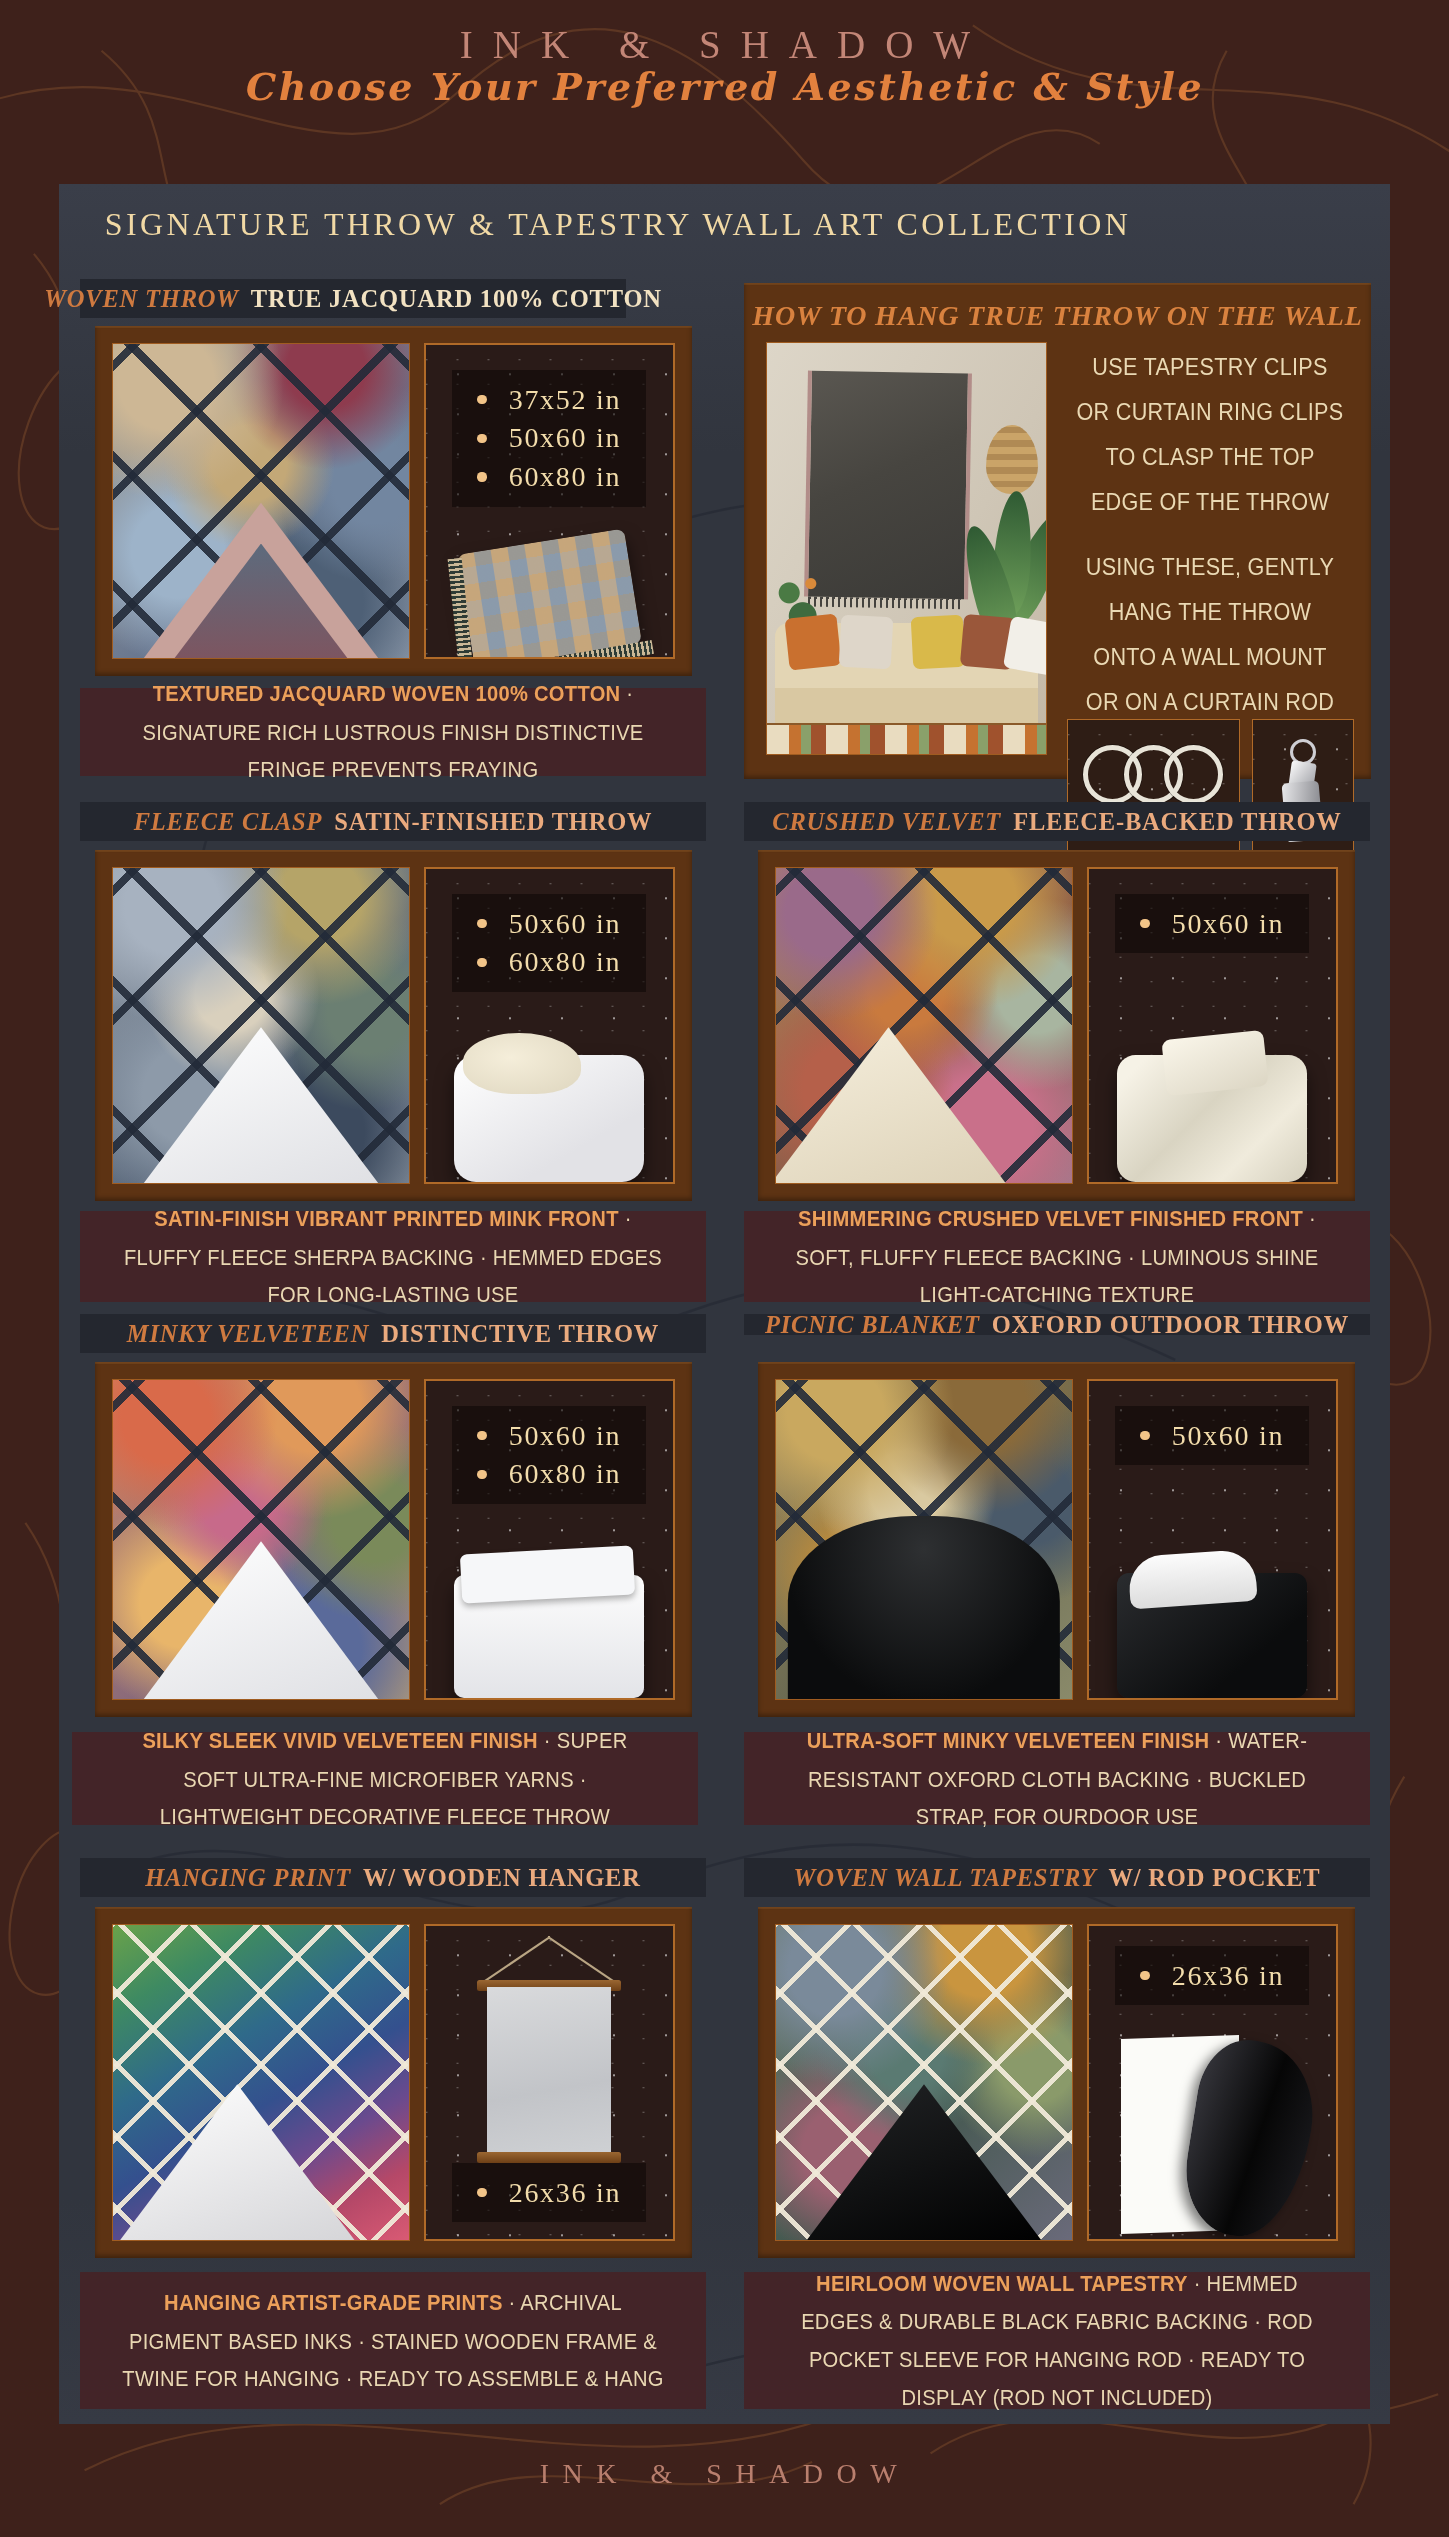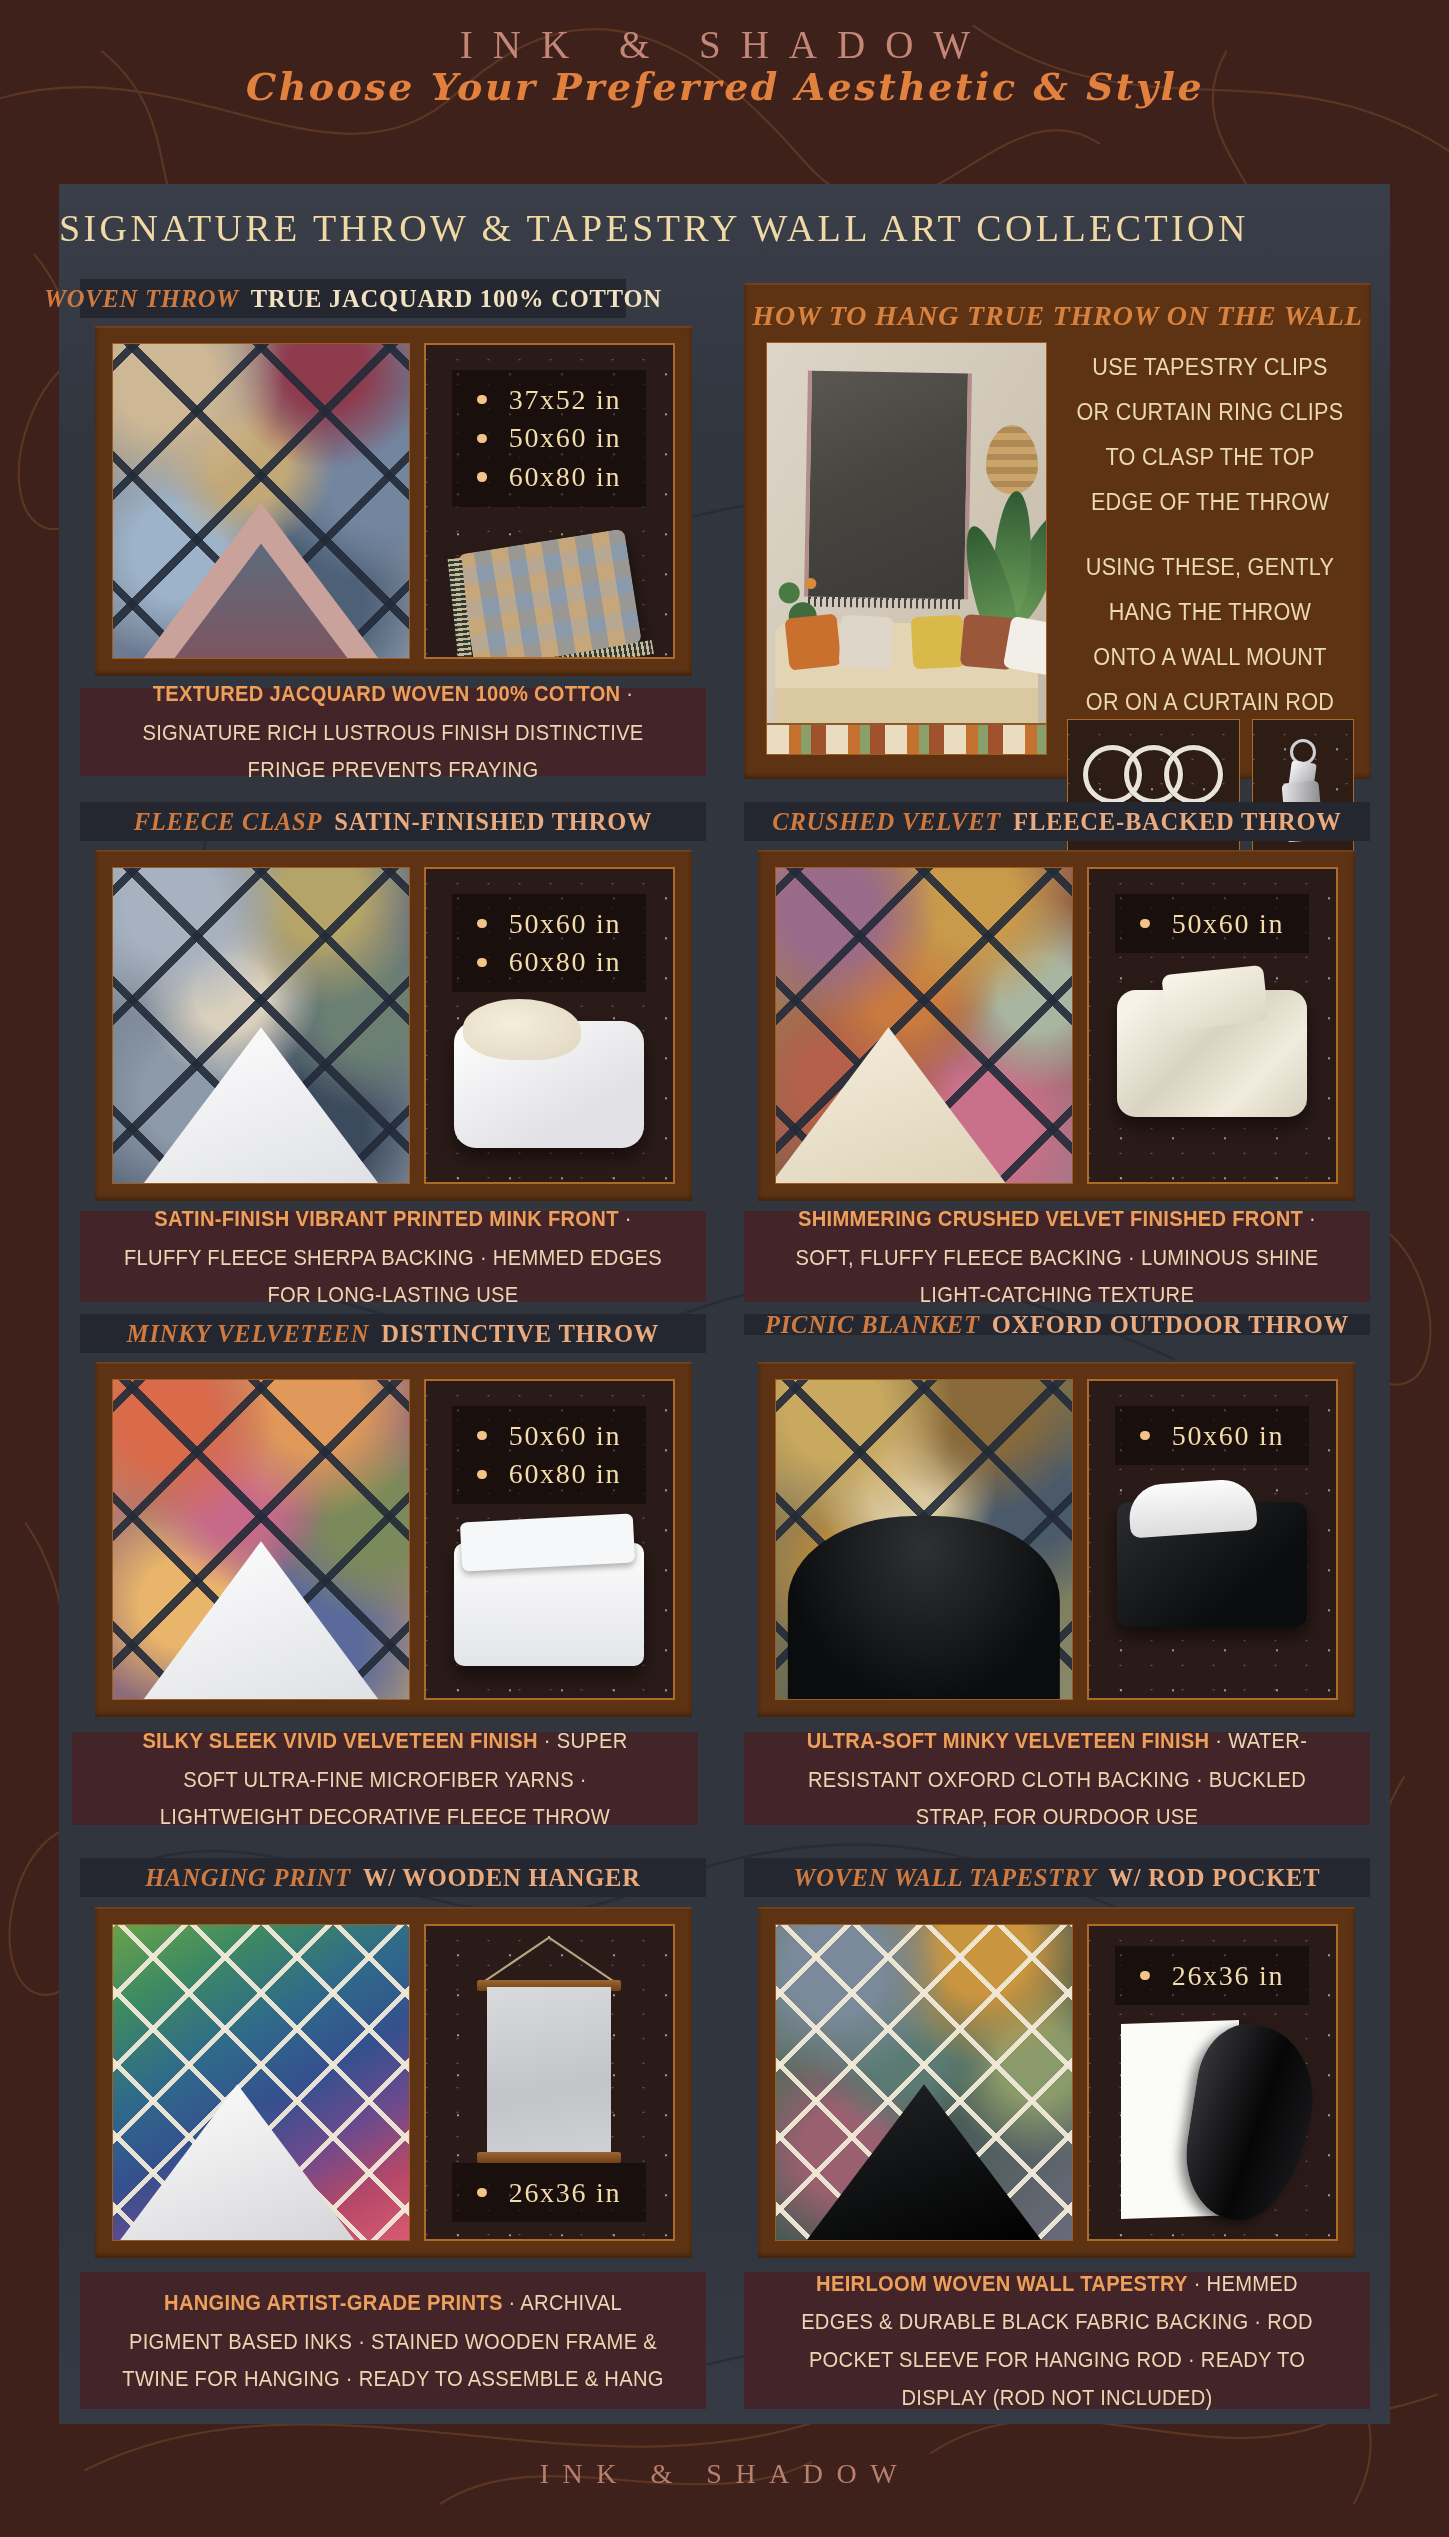--- a/index.html
+++ b/index.html
@@ -13,36 +13,36 @@
          font-family:"Liberation Serif",serif;font-size:39px;letter-spacing:20px;
          color:#c38677;font-weight:400;}
   .tagline{position:absolute;left:0;top:64px;width:100%;text-align:center;
            font-family:"DejaVu Serif",serif;font-style:italic;font-size:38px;
            letter-spacing:2.5px;color:#e2813e;font-weight:600;}
 
   
   .backdrop{position:absolute;left:59px;top:184px;width:1331px;height:2240px;
             background:linear-gradient(#3a3e49,#31353e 12%,#31353e 90%,#363a44);}
   .title{position:absolute;left:59px;top:206px;width:1118px;text-align:center;
-         font-family:"Liberation Serif",serif;font-size:38px;letter-spacing:3.4px;
+         font-family:"Liberation Serif",serif;font-size:32px;letter-spacing:3.4px;
          color:#f1d9a5;white-space:nowrap;}
 
   
   .hdr{position:absolute;background:#24272f;display:flex;align-items:center;justify-content:center;
        gap:12px;font-family:"Liberation Serif",serif;font-size:24.5px;letter-spacing:0.8px;white-space:nowrap;}
   .hi{font-style:italic;font-weight:700;color:#cf7a40;}
   .hb{font-weight:700;color:#eaaa7e;}
   .hb.cream{color:#f2e2c2;}
 
   
   .brown{position:absolute;background:#5d3313;box-sizing:border-box;padding:17px;display:flex;gap:13.5px;
          box-shadow:inset 0 1.7px 0 rgba(255,180,90,.15), inset 0 -2.5px 5px rgba(0,0,0,.35);}
   .photo{position:relative;overflow:hidden;width:296px;flex:none;border:1.7px solid #a05c20;}
   .sizes-panel{position:relative;overflow:hidden;flex:1;border:2.5px solid #b06a28;background:#2a1b18;
-               display:flex;flex-direction:column;align-items:center;}
+               display:flex;flex-direction:column;align-items:center;justify-content:space-between;}
   .speckled::before{content:"";position:absolute;inset:0;
      background-image:radial-gradient(rgba(255,255,255,.55) 1px,transparent 1.4px),
                       radial-gradient(rgba(255,255,255,.33) 0.8px,transparent 1.2px);
      background-size:52px 40px,31px 24.5px;background-position:6px 9.3px,16px 2.5px;}
   .sizes-box{position:relative;background:rgba(14,8,7,.62);padding:13.5px 25px;margin-top:25px;
              display:flex;flex-direction:column;gap:6.8px;z-index:2;}
   .size-row{display:flex;align-items:center;gap:22px;}
   .size-dot{width:9.3px;height:9.3px;border-radius:50%;background:#f2c488;flex:none;}
   .size-text{font-family:"Liberation Serif",serif;font-size:28px;color:#f2dcab;letter-spacing:1.7px;white-space:nowrap;}
 

